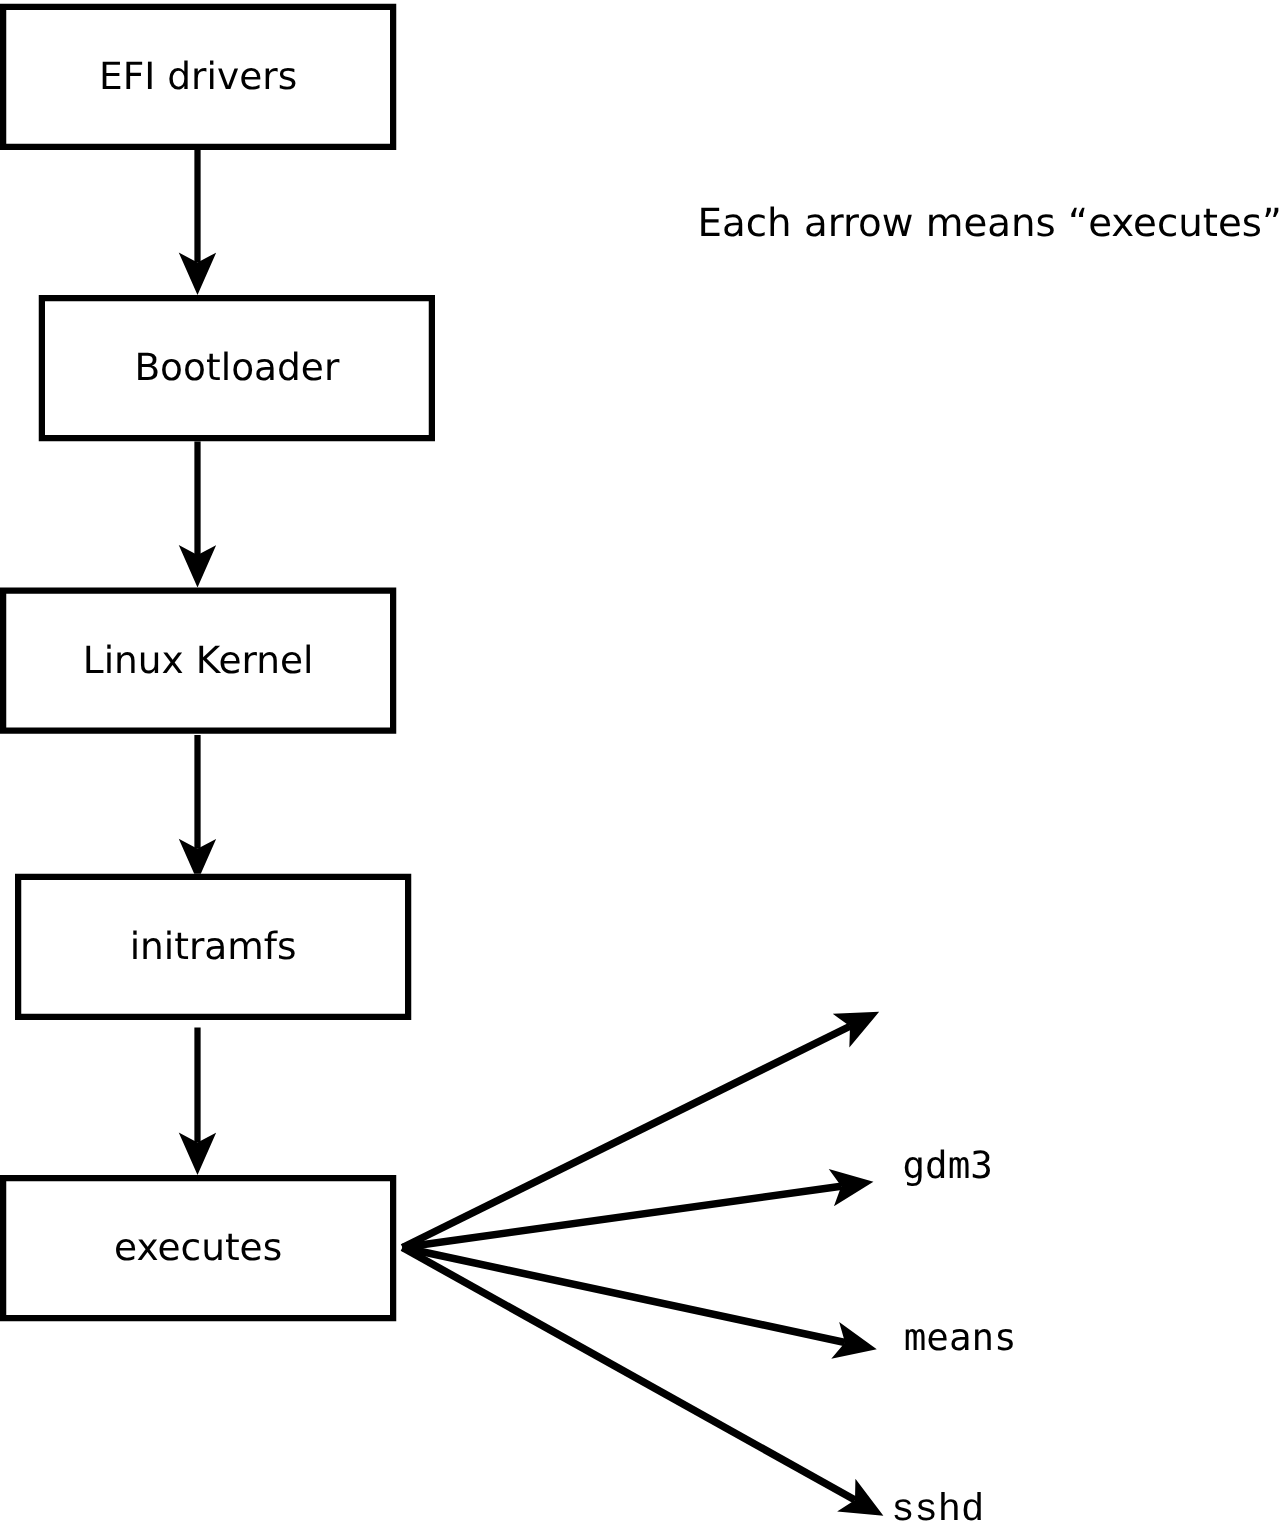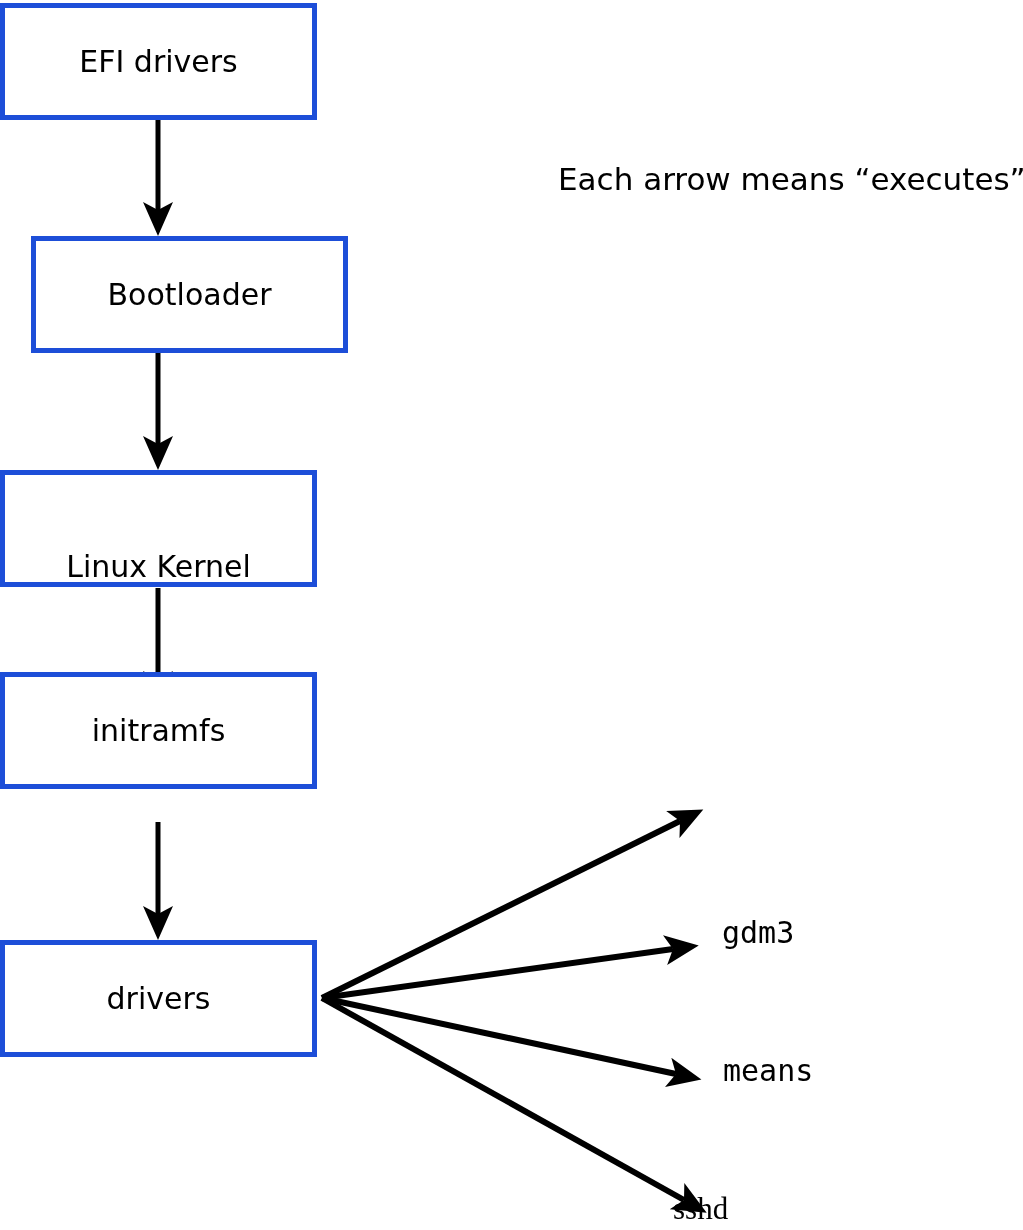--- a/index.html
+++ b/index.html
@@ -22,55 +22,55 @@
     top: 0;
     width: 1023px;
     height: 1230px;
   }
   .node {
     position: absolute;
     left: 0;
     width: 317px;
     height: 117px;
     box-sizing: border-box;
-    border: 5px solid #1d4ed8;
+    border: 5px solid #000000;
     background: #ffffff;
     display: flex;
     align-items: center;
     justify-content: center;
     font-size: 30px;
     line-height: 1;
     white-space: nowrap;
   }
   .node.n1 { top: 3px; }
   .node.n2 { top: 236px; margin-left: 31px; }
-  .node.n3 { top: 470px; align-items: flex-end; }
-  .node.n4 { top: 672px; }
+  .node.n3 { top: 470px; }
+  .node.n4 { top: 699px; margin-left: 12px; }
   .node.n5 { top: 940px; }
   .note {
     position: absolute;
     left: 558px;
     top: 161px;
     font-size: 31px;
     line-height: 36px;
     white-space: nowrap;
   }
   .spawn-label {
     position: absolute;
     font-family: "DejaVu Sans Mono", monospace;
     font-size: 30px;
     line-height: 36px;
     white-space: nowrap;
   }
   .spawn-label.t1 { left: 722px; top: 774px; }
   .spawn-label.t2 { left: 722px; top: 915px; }
   .spawn-label.t3 { left: 723px; top: 1053px; }
   .spawn-label.t4 {
-    left: 673px; top: 1191px;
-    font-family: Liberation Serif, serif;
+    left: 713px; top: 1191px;
+    font-family: Liberation Mono, monospace;
     font-size: 31px;
   }
 </style>
 </head>
 <body>
 
 <div class="canvas">
 
   <svg class="arrows-layer" viewBox="0 0 1023 1230" xmlns="http://www.w3.org/2000/svg" aria-hidden="true">
     <defs>
@@ -112,21 +112,21 @@
   <div class="node n2">
     <span>Bootloader</span>
   </div>
   <div class="node n3">
     <span>Linux Kernel</span>
   </div>
   <div class="node n4">
     <span>initramfs</span>
   </div>
   <div class="node n5">
-    <span>drivers</span>
+    <span>executes</span>
   </div>
 
   <div class="note">Each arrow means “executes”.</div>
 
   <div class="spawn-label t2">gdm3</div>
   <div class="spawn-label t3">means</div>
   <div class="spawn-label t4">sshd</div>
 
 </div>
 

